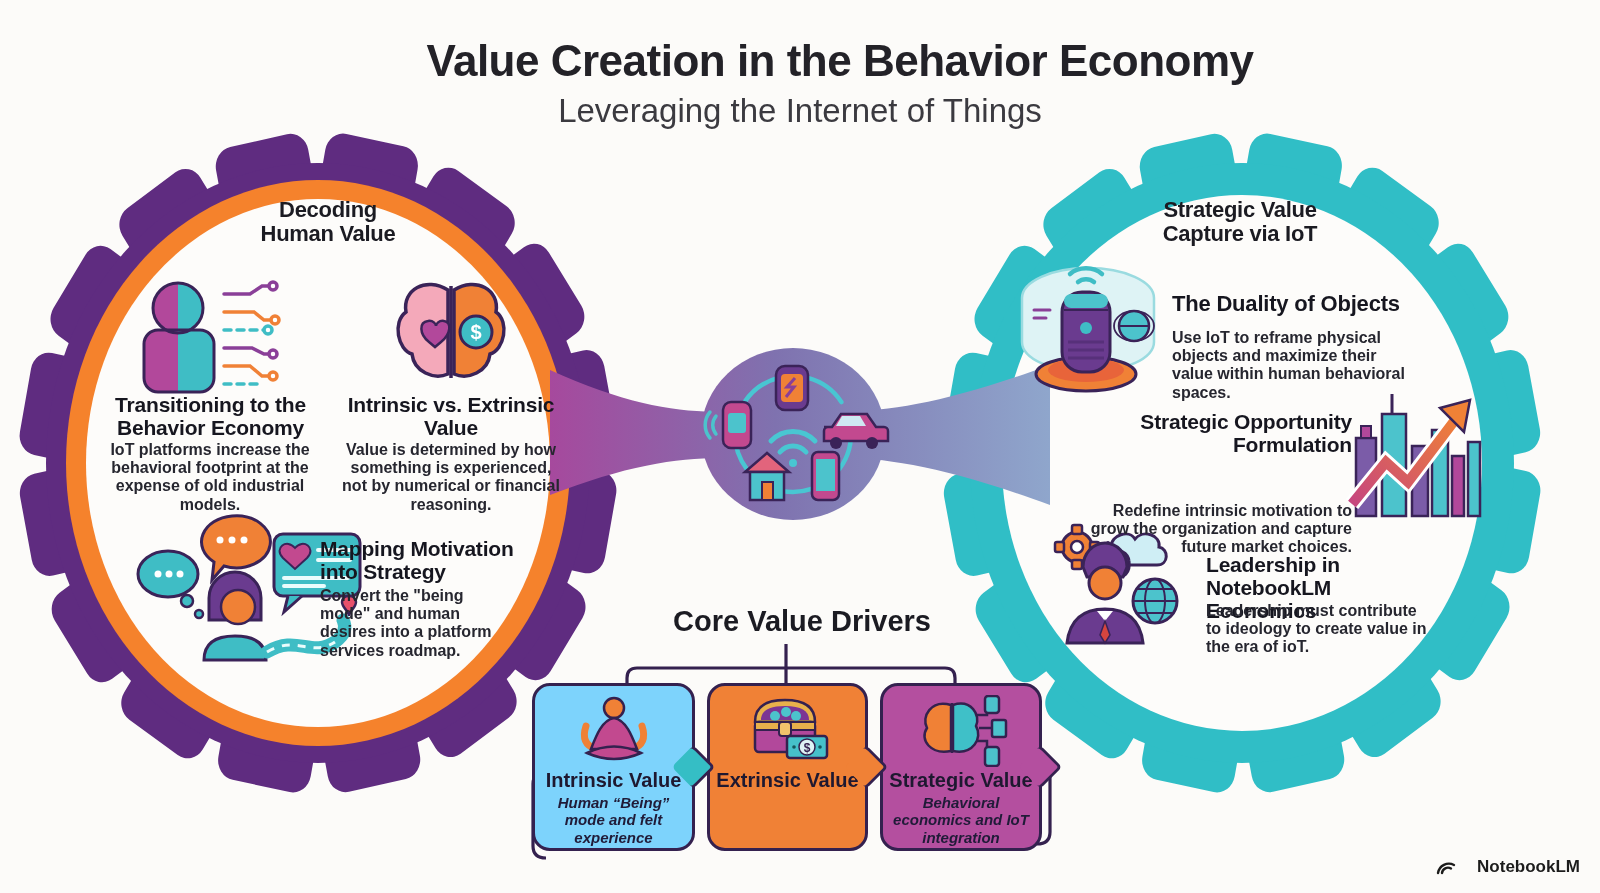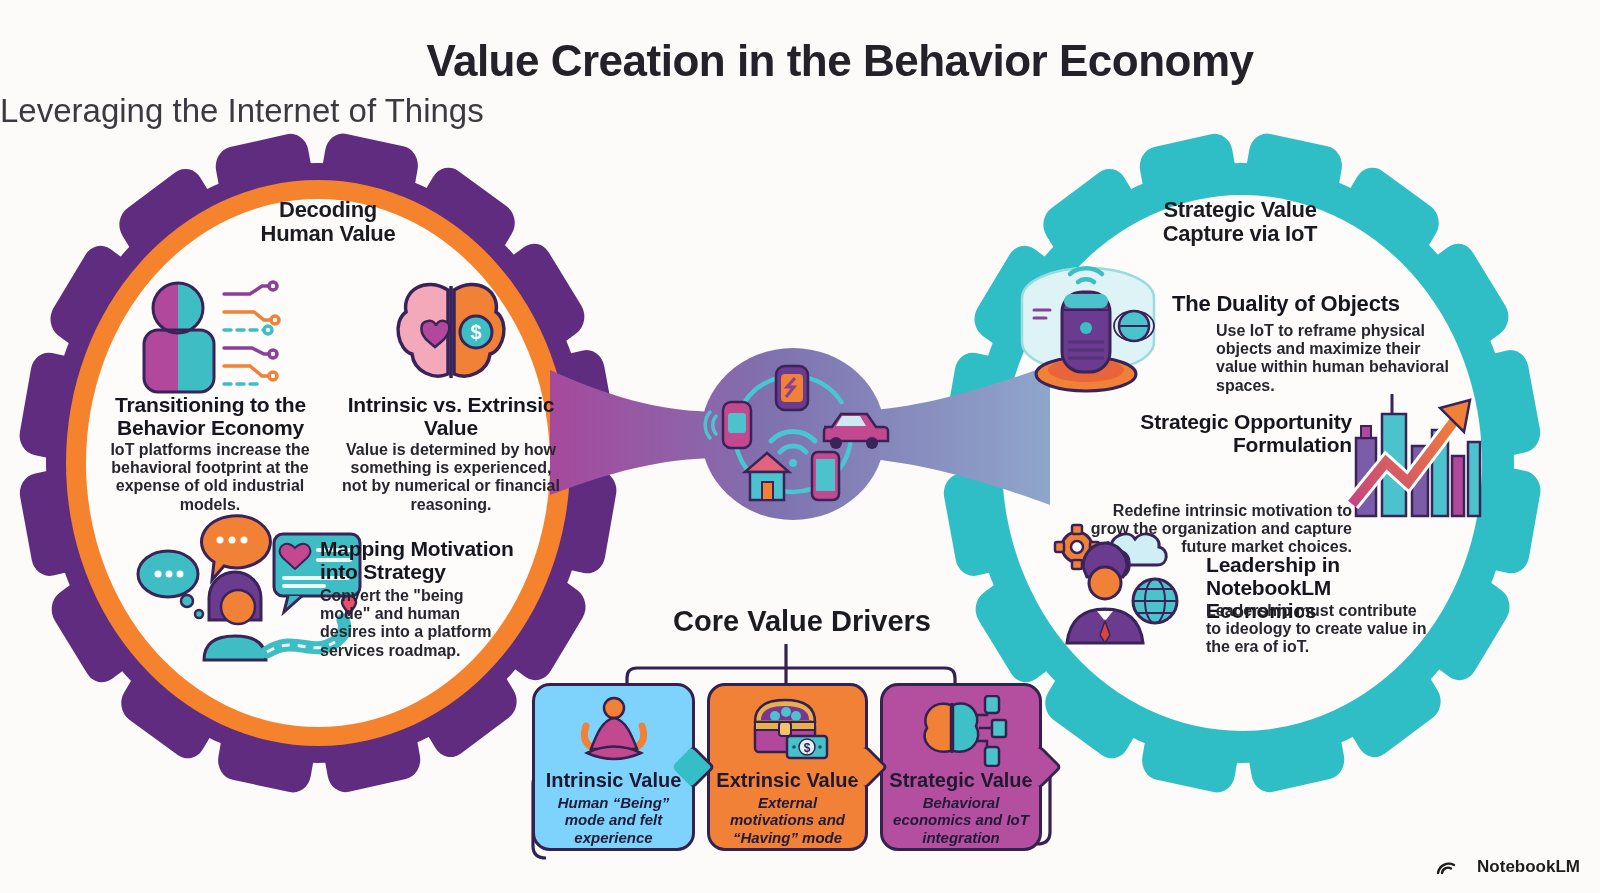--- a/index.html
+++ b/index.html
@@ -8,21 +8,21 @@
     background:#fcfbf9;
     font-family:"Liberation Sans","DejaVu Sans",sans-serif;
     color:#1d1d26;
   }
   .decor{position:absolute;left:0;top:0;width:1600px;height:893px;}
   .t{position:absolute;}
   .center{text-align:center;}
   .right{text-align:right;}
   .prewrap{white-space:pre-line;}
   .title{left:0;top:36px;width:1600px;text-align:center;font-size:44px;font-weight:800;letter-spacing:-0.5px;color:#232228;padding-left:40px;}
-  .subtitle{left:0;top:92px;width:1600px;font-size:33px;font-weight:500;color:#3b3a40;}
+  .subtitle{left:0;top:92px;width:1600px;text-align:center;font-size:33px;font-weight:500;color:#3b3a40;}
   .gear-heading{font-size:22px;font-weight:800;line-height:1.1;color:#1b1b22;letter-spacing:-0.3px;}
   .item-title{font-size:21px;font-weight:800;line-height:1.1;color:#16161f;letter-spacing:-0.2px;}
   .item-title.big{font-size:22px;}
   .item-body{font-size:16px;font-weight:600;line-height:1.14;color:#26262f;}
   .drivers-heading{font-size:29px;font-weight:800;color:#1b1b22;}
   
   .vbox{position:absolute;top:683px;height:168px;border:3.5px solid #34214f;border-radius:18px;
         display:flex;flex-direction:column;align-items:center;box-sizing:border-box;padding:8px 6px 0 6px;}
   .vbox--teal{left:532px;width:163px;background:#7dd3fc;z-index:6;}
   .vbox--orange{left:707px;width:161px;background:#f08136;z-index:5;}
@@ -283,21 +283,21 @@
 <div class="t item-title center" style="left:88px;top:393px;width:245px;">Transitioning to the Behavior Economy</div>
 <div class="t item-body center" style="left:84px;top:441px;width:252px;">IoT platforms increase the behavioral footprint at the expense of old industrial models.</div>
 <div class="t item-title center" style="left:340px;top:393px;width:222px;">Intrinsic vs. Extrinsic Value</div>
 <div class="t item-body center" style="left:338px;top:441px;width:226px;">Value is determined by how something is experienced, not by numerical or financial reasoning.</div>
 <div class="t item-title" style="left:320px;top:537px;width:215px;">Mapping Motivation into Strategy</div>
 <div class="t item-body" style="left:320px;top:587px;width:185px;">Convert the "being mode" and human desires into a platform services roadmap.</div>
 
 <div class="t gear-heading center prewrap" style="left:1090px;top:198px;width:300px;">Strategic Value
 Capture via IoT</div>
 <div class="t item-title big" style="left:1172px;top:292px;width:250px;">The Duality of Objects</div>
-<div class="t item-body" style="left:1172px;top:322px;width:238px;margin-left:44px;">Use IoT to reframe physical objects and maximize their value within human behavioral spaces.</div>
+<div class="t item-body" style="left:1172px;top:329px;width:238px;">Use IoT to reframe physical objects and maximize their value within human behavioral spaces.</div>
 <div class="t item-title right" style="left:1082px;top:410px;width:270px;">Strategic Opportunity Formulation</div>
 <div class="t item-body right" style="left:1078px;top:462px;width:274px;margin-top:40px;">Redefine intrinsic motivation to grow the organization and capture future market choices.</div>
 <div class="t item-title" style="left:1206px;top:553px;width:232px;">Leadership in NotebookLM Economics</div>
 <div class="t item-body" style="left:1206px;top:602px;width:228px;">Leadership must contribute to ideology to create value in the era of ioT.</div>
 
 <div class="t drivers-heading center" style="left:652px;top:605px;width:300px;">Core Value Drivers</div>
 
 <div class="vbox vbox--teal">
   <div class="icon-slot">
     <svg width="84" height="70" viewBox="0 0 84 70">
@@ -324,21 +324,20 @@
       <rect x="10" y="26" width="60" height="8" fill="#e8b04b" stroke="#34214f" stroke-width="2"></rect>
       <rect x="34" y="26" width="12" height="14" rx="3" fill="#f2c36b" stroke="#34214f" stroke-width="2"></rect>
       <rect x="42" y="40" width="40" height="22" rx="3" fill="#46c1ca" stroke="#34214f" stroke-width="2.5"></rect>
       <circle cx="62" cy="51" r="8" fill="#def3f5" stroke="#34214f" stroke-width="1.5"></circle>
       <text x="62" y="55.5" font-size="12" font-weight="bold" fill="#34214f" text-anchor="middle" font-family="Liberation Sans, sans-serif">$</text>
       <circle cx="49" cy="51" r="1.8" fill="#15555c"></circle>
         <circle cx="75" cy="51" r="1.8" fill="#15555c"></circle>
     </svg>
   </div>
   <div class="box-title">Extrinsic Value</div>
-  <div class="box-body">External motivations and “Having” mode</div>
 </div>
 
 <div class="vbox vbox--magenta">
   <div class="icon-slot">
     <svg width="96" height="72" viewBox="0 0 96 72">
       <path d="M38,10 C18,4 8,22 14,33 C6,45 18,60 38,56 Z" fill="#f08136" stroke="#34214f" stroke-width="2.5"></path>
       <path d="M40,10 C58,4 68,20 63,31 C70,43 60,60 40,56 Z" fill="#3fc0c8" stroke="#34214f" stroke-width="2.5"></path>
       <path d="M39,8 V58" stroke="#34214f" stroke-width="2.5"></path>
       <path d="M63,20 H74 V10 M66,33 H80 M63,46 H74 V58" fill="none" stroke="#34214f" stroke-width="2.5"></path>
       <rect x="72" y="1" width="14" height="17" rx="3" fill="#4cc3cc" stroke="#34214f" stroke-width="2.5"></rect>

